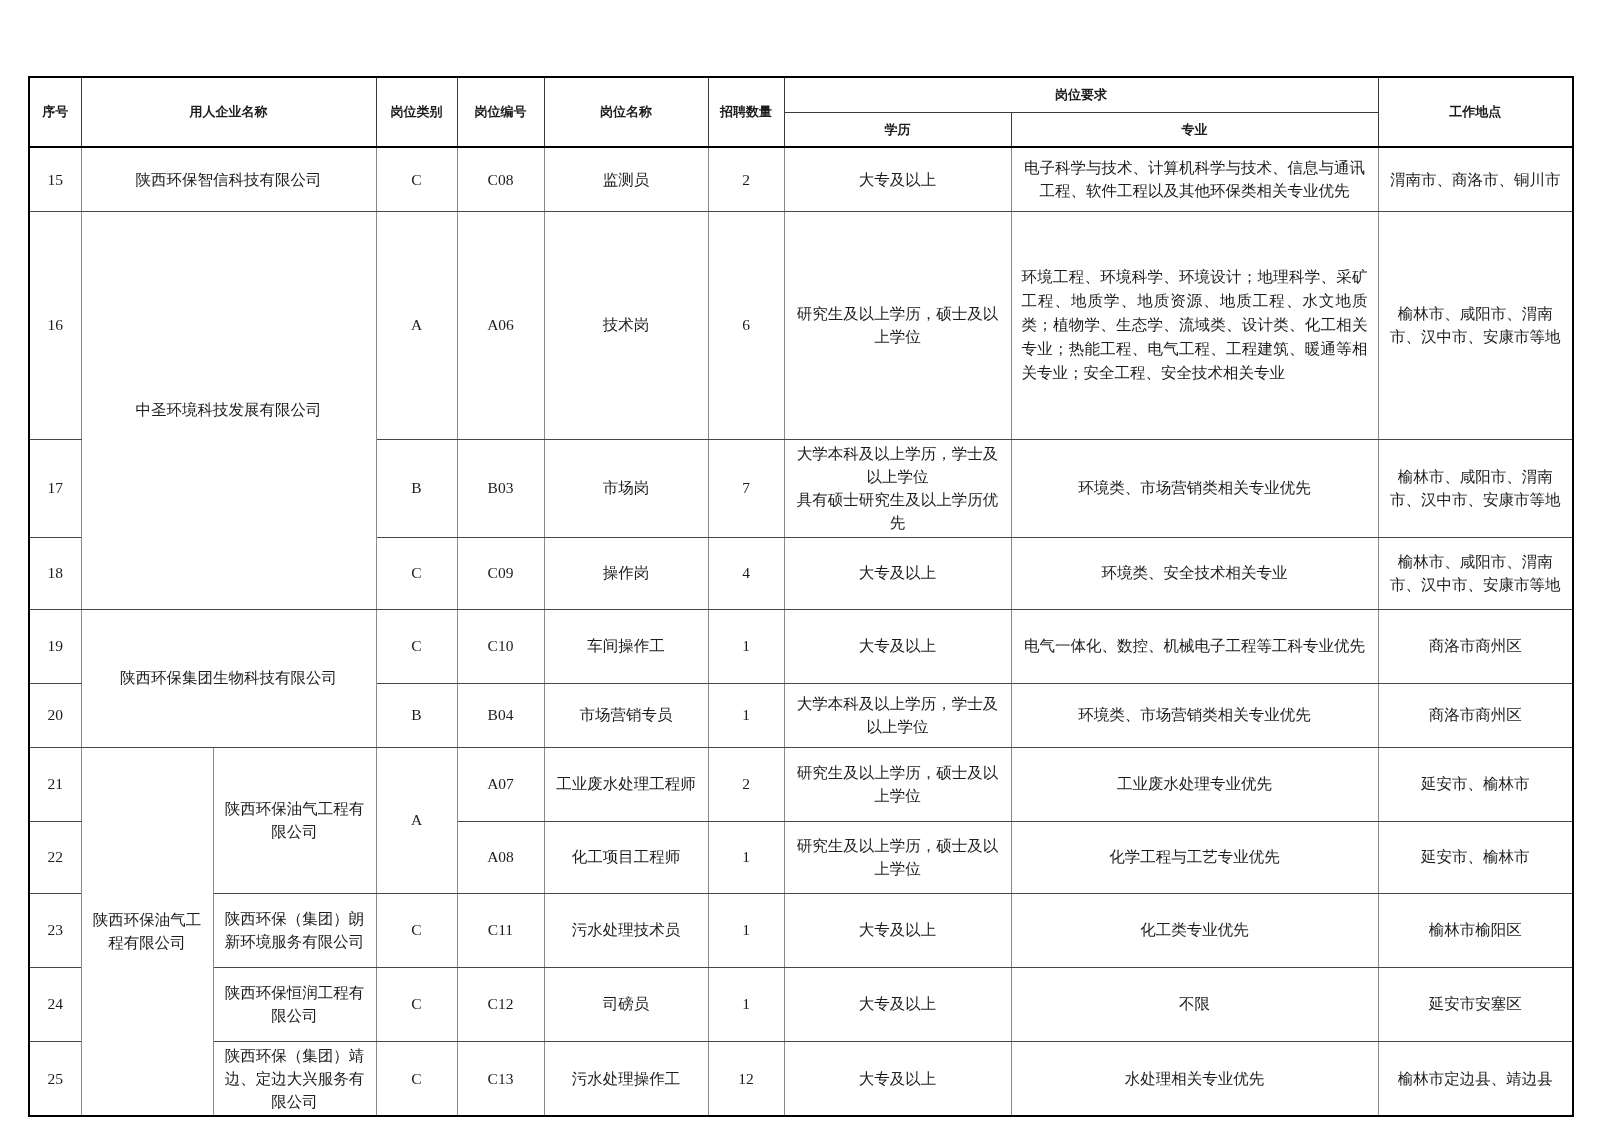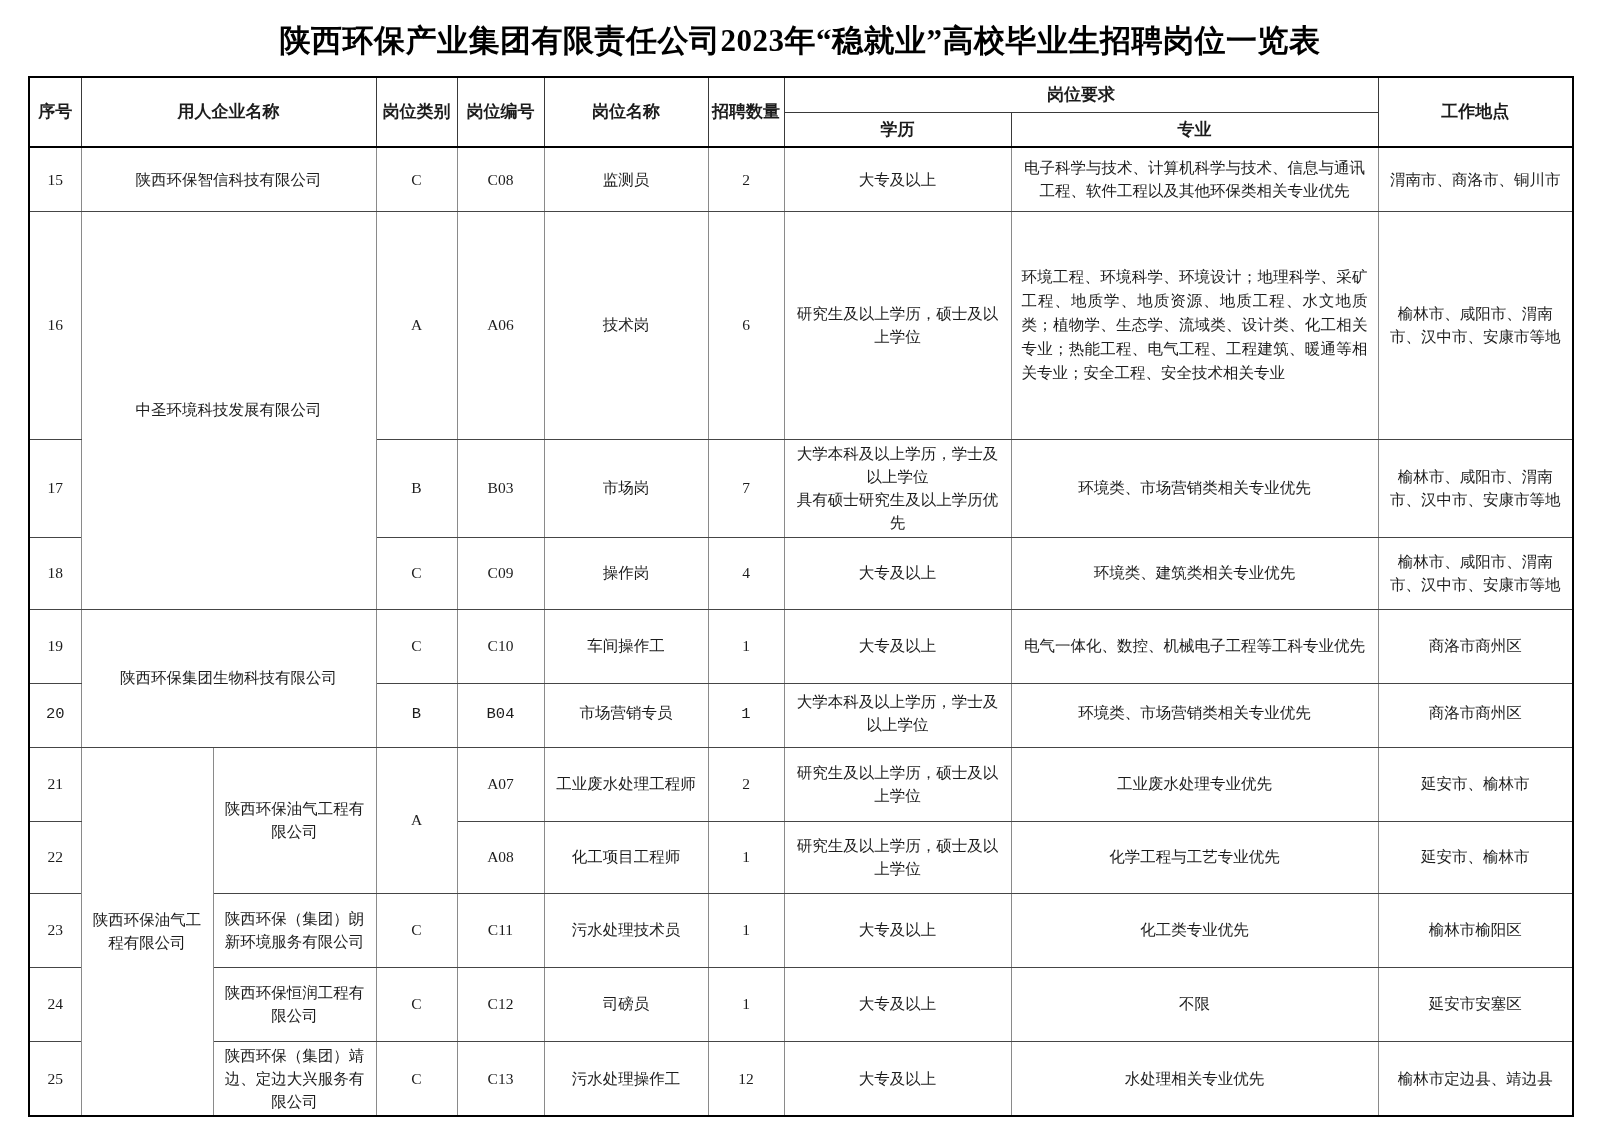--- a/index.html
+++ b/index.html
@@ -53,50 +53,49 @@
     border-bottom-color: #454545;
     text-align: center;
     vertical-align: middle;
     padding: 2px 7px;
     font-size: 15.5px;
     line-height: 1.5;
     white-space: pre-line;
     overflow: hidden;
   }
   thead th {
-    font-size: 17px;
+    font-size: 13px;
     font-weight: bold;
     padding: 2px 3px;
     border-color: #3a3a3a;
   }
   thead { border-bottom: 2.5px solid #000000; }
   thead tr { height: 35px; }
   tbody tr:nth-child(1)  { height: 64px; }
   tbody tr:nth-child(2)  { height: 228px; }
   tbody tr:nth-child(3)  { height: 78px; }
   tbody tr:nth-child(4)  { height: 72px; margin-left: 8px; }
   tbody tr:nth-child(5)  { height: 74px; }
-  tbody tr:nth-child(6)  { height: 64px; font-family: Liberation Mono, monospace; }
+  tbody tr:nth-child(6)  { height: 64px; }
   tbody tr:nth-child(7)  { height: 74px; margin-left: 16px; }
   tbody tr:nth-child(8)  { height: 72px; }
   tbody tr:nth-child(9)  { height: 74px; font-family: Liberation Serif, serif; }
   tbody tr:nth-child(10) { height: 74px; }
   tbody tr:nth-child(11) { height: 72px; }
   td.justify-cell {
     text-align: justify;
     text-align-last: left;
     padding: 12px 10px;
     line-height: 1.55;
   }
 </style>
 </head>
 <body>
 
 <div class="page">
-  <h1 class="page-title">陕西环保产业集团有限责任公司2023年“稳就业”高校毕业生招聘岗位一览表</h1>
 
   <table class="positions">
     <colgroup>
       <col class="c0">
         <col class="c1">
         <col class="c2">
         <col class="c3">
         <col class="c4">
       <col class="c5">
         <col class="c6">
@@ -154,21 +153,21 @@
           <td>环境类、市场营销类相关专业优先</td>
           <td>榆林市、咸阳市、渭南市、汉中市、安康市等地</td>
         </tr>
         <tr>
           <td>18</td>
           <td>C</td>
           <td>C09</td>
           <td>操作岗</td>
           <td>4</td>
           <td>大专及以上</td>
-          <td>环境类、建筑类相关专业优先</td>
+          <td>环境类、安全技术相关专业</td>
           <td>榆林市、咸阳市、渭南市、汉中市、安康市等地</td>
         </tr>
         <tr>
           <td>19</td>
           <td rowspan="2" colspan="2">陕西环保集团生物科技有限公司</td>
           <td>C</td>
           <td>C10</td>
           <td>车间操作工</td>
           <td>1</td>
           <td>大专及以上</td>

